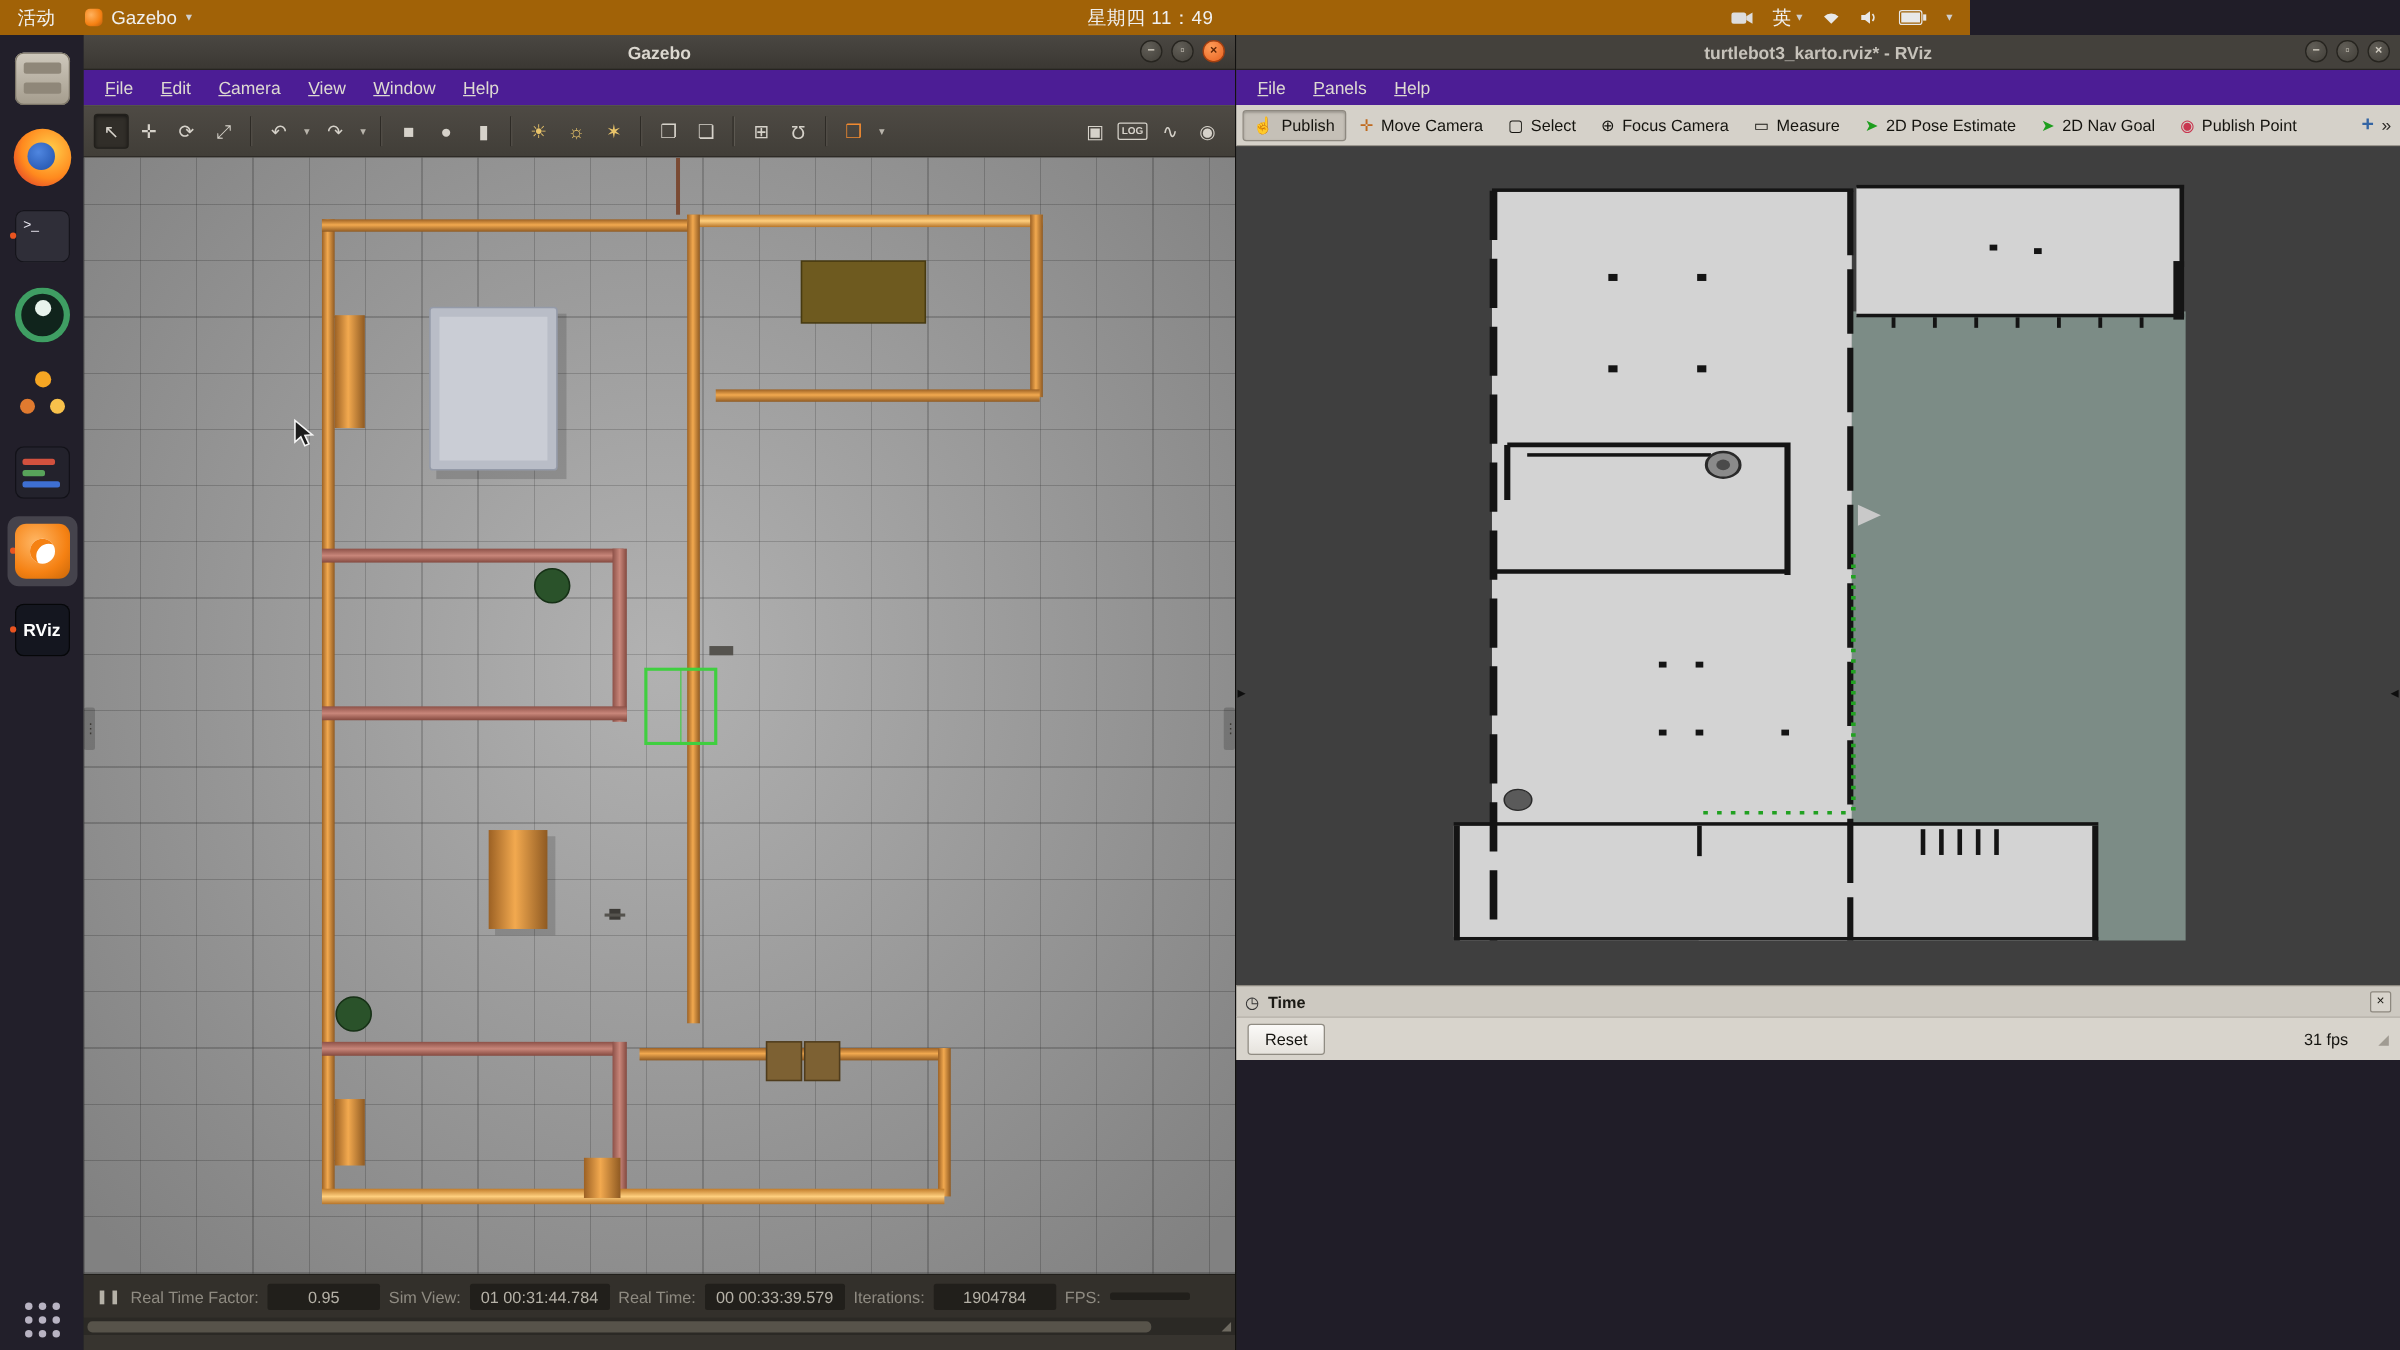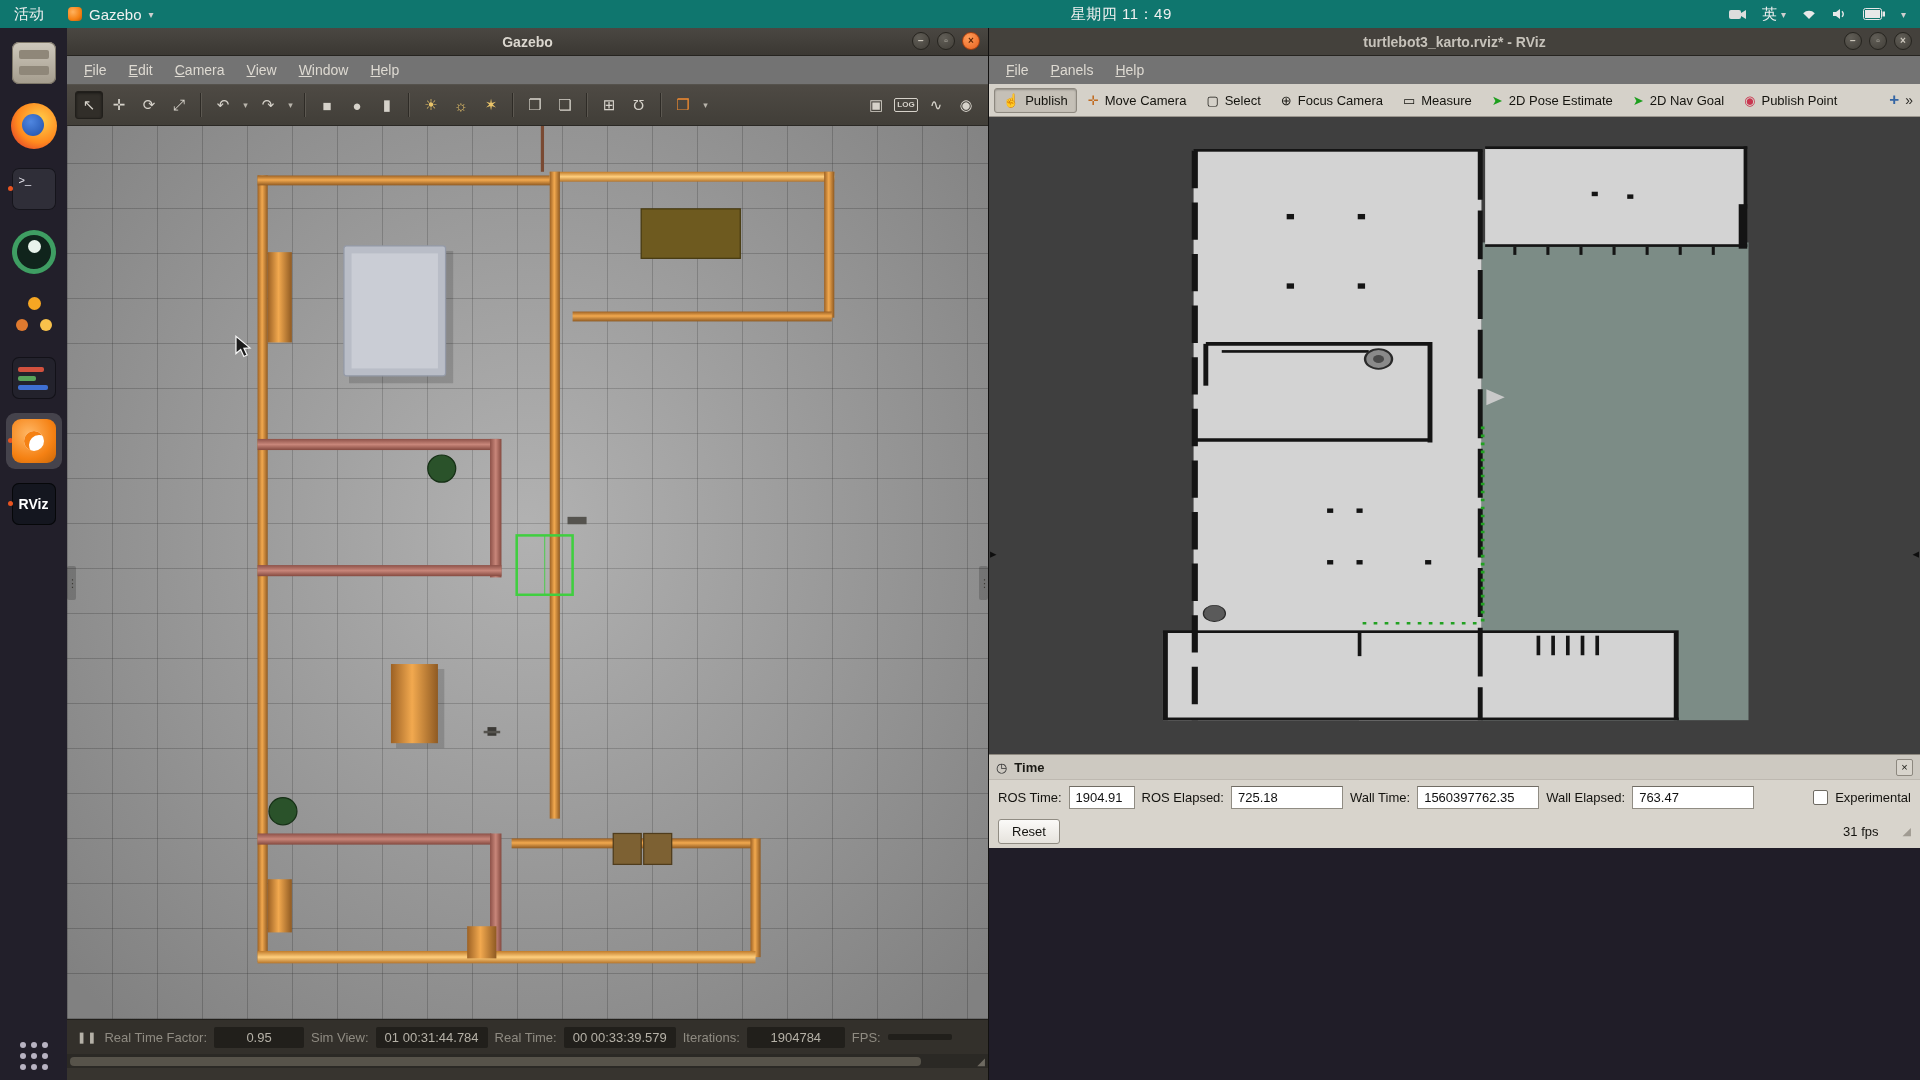--- a/index.html
+++ b/index.html
@@ -1,20 +1,20 @@
 <!DOCTYPE html>
 <html><head>
 <meta charset="utf-8">
 <style>
   html,body{margin:0;padding:0;background:#111;}
   .screen{position:relative;width:1920px;height:1080px;overflow:hidden;
           font-family:"Liberation Sans",sans-serif;background:#201d28;-webkit-font-smoothing:antialiased;}
 
   
-  .topbar{position:absolute;left:0;top:0;width:1920px;height:28px;background:#0f766e;color:#f0f0f0;
+  .topbar{position:absolute;left:0;top:0;width:1576px;height:28px;background:#a16207;color:#f0f0f0;
           display:flex;align-items:center;font-size:15px;z-index:50;}
   .topbar-left{display:flex;align-items:center;gap:24px;padding-left:14px;}
   .appmenu{display:flex;align-items:center;gap:7px;}
   .mini-logo{width:14px;height:14px;border-radius:4px;background:radial-gradient(circle at 35% 35%,#ffb25e,#f58113 60%,#b65a0c);}
   .caret{font-size:10px;color:#cfcfcf;}
   .topbar-clock{position:absolute;left:58.4%;transform:translateX(-50%);letter-spacing:.5px;}
   .topbar-right{margin-left:auto;display:flex;align-items:center;gap:15px;padding-right:14px;}
   .tray{display:flex;align-items:center;gap:4px;}
 
   
@@ -45,21 +45,21 @@
   .ic-apps{margin-top:auto;margin-bottom:10px;display:grid;grid-template-columns:repeat(3,6px);grid-gap:5px;}
   .ic-apps i{width:6px;height:6px;border-radius:50%;background:#b8b3c2;display:block;}
 
   
   .titlebar{height:27px;display:flex;align-items:center;justify-content:center;position:relative;
             font-size:14px;font-weight:bold;border-bottom:1px solid #262420;flex:0 0 auto;}
   .winbtns{position:absolute;right:8px;top:4px;display:flex;gap:7px;}
   .winbtn{width:18px;height:18px;border-radius:50%;background:radial-gradient(circle at 35% 30%,#615e57,#413e38);
           border:1px solid #26241f;color:#cfcabf;font-size:10px;line-height:16px;text-align:center;box-sizing:border-box;}
   .winbtn.close-focused{background:radial-gradient(circle at 35% 30%,#ff9c58,#e8611f);border-color:#a33f10;color:#5e2505;}
-  .menubar{height:28px;background:#737373;display:flex;align-items:center;padding-left:6px;color:#dedad2;font-size:14px;flex:0 0 auto;}
+  .menubar{height:28px;background:#4c1d95;display:flex;align-items:center;padding-left:6px;color:#dedad2;font-size:14px;flex:0 0 auto;}
   .mi{display:inline-block;padding:4px 11px;}
   .mi::first-letter{text-decoration:underline;}
 
   
   .gz{position:absolute;left:67px;top:28px;width:922px;height:1052px;background:#37342f;
       border-right:1px solid #121110;display:flex;flex-direction:column;box-sizing:border-box;}
   .gz .titlebar{background:linear-gradient(#4a4742,#3b3833);color:#dbd7cf;}
   .gz-toolbar{height:40px;background:linear-gradient(#4e4a44,#413e38);border-top:1px solid #55524c;border-bottom:1px solid #2b2925;
               display:flex;align-items:center;padding:0 8px;gap:2px;color:#d6d2ca;flex:0 0 auto;}
   .tbtn{min-width:28px;height:28px;display:flex;align-items:center;justify-content:center;font-size:15px;border-radius:3px;border:1px solid transparent;box-sizing:border-box;}
@@ -530,32 +530,20 @@
       </svg>
       <span class="rv-handle hl">▸</span>
       <span class="rv-handle hr">◂</span>
     </div>
 
     <div class="rv-timebar">
       <span class="tp-clock">◷</span>
       <span>Time</span>
       <span class="tp-close">×</span>
     </div>
-    <div class="rv-fields">
-      <span>ROS Time:</span>
-      <span class="tfield w1">1904.91</span>
-      <span>ROS Elapsed:</span>
-      <span class="tfield w2">725.18</span>
-      <span>Wall Time:</span>
-      <span class="tfield w3">1560397762.35</span>
-      <span>Wall Elapsed:</span>
-      <span class="tfield w4">763.47</span>
-      <span class="cb"></span>
-      <span>Experimental</span>
-    </div>
     <div class="rv-resetrow">
       <span class="reset-btn">Reset</span>
       <span class="fps">31 fps</span>
       <span class="corner-grip">◢</span>
     </div>
   </div>
 
 </div>
 
 </body></html>

